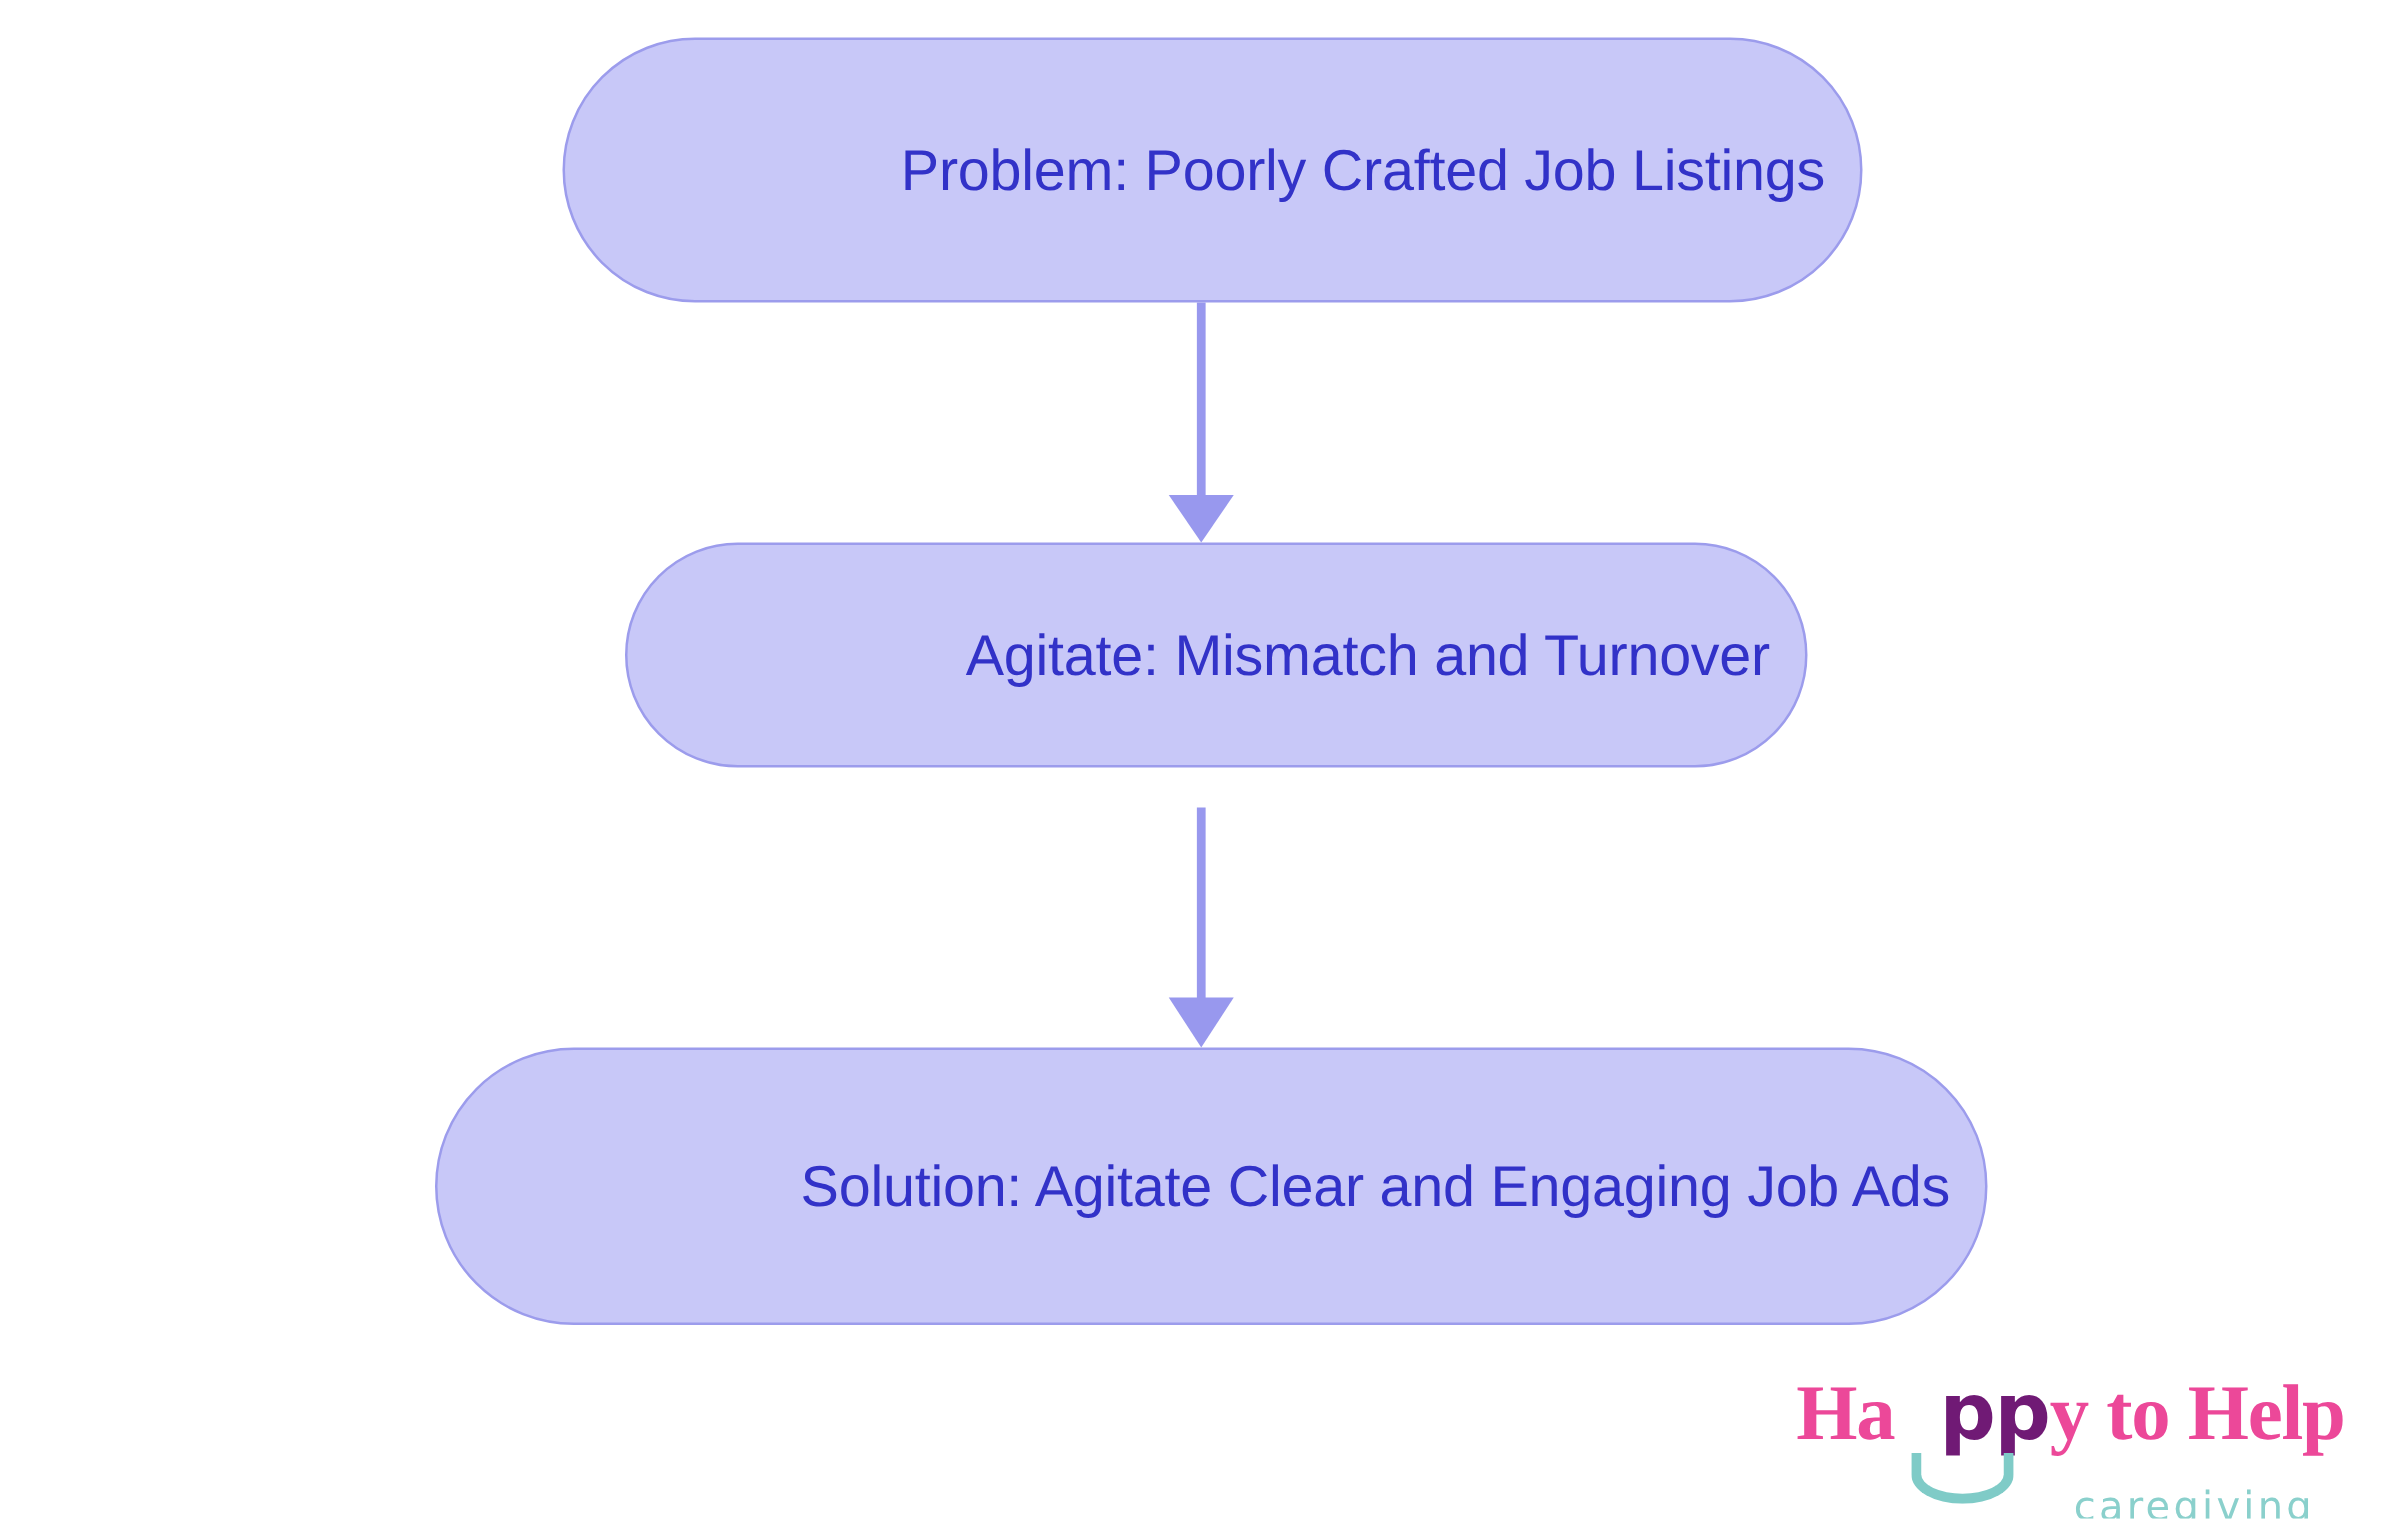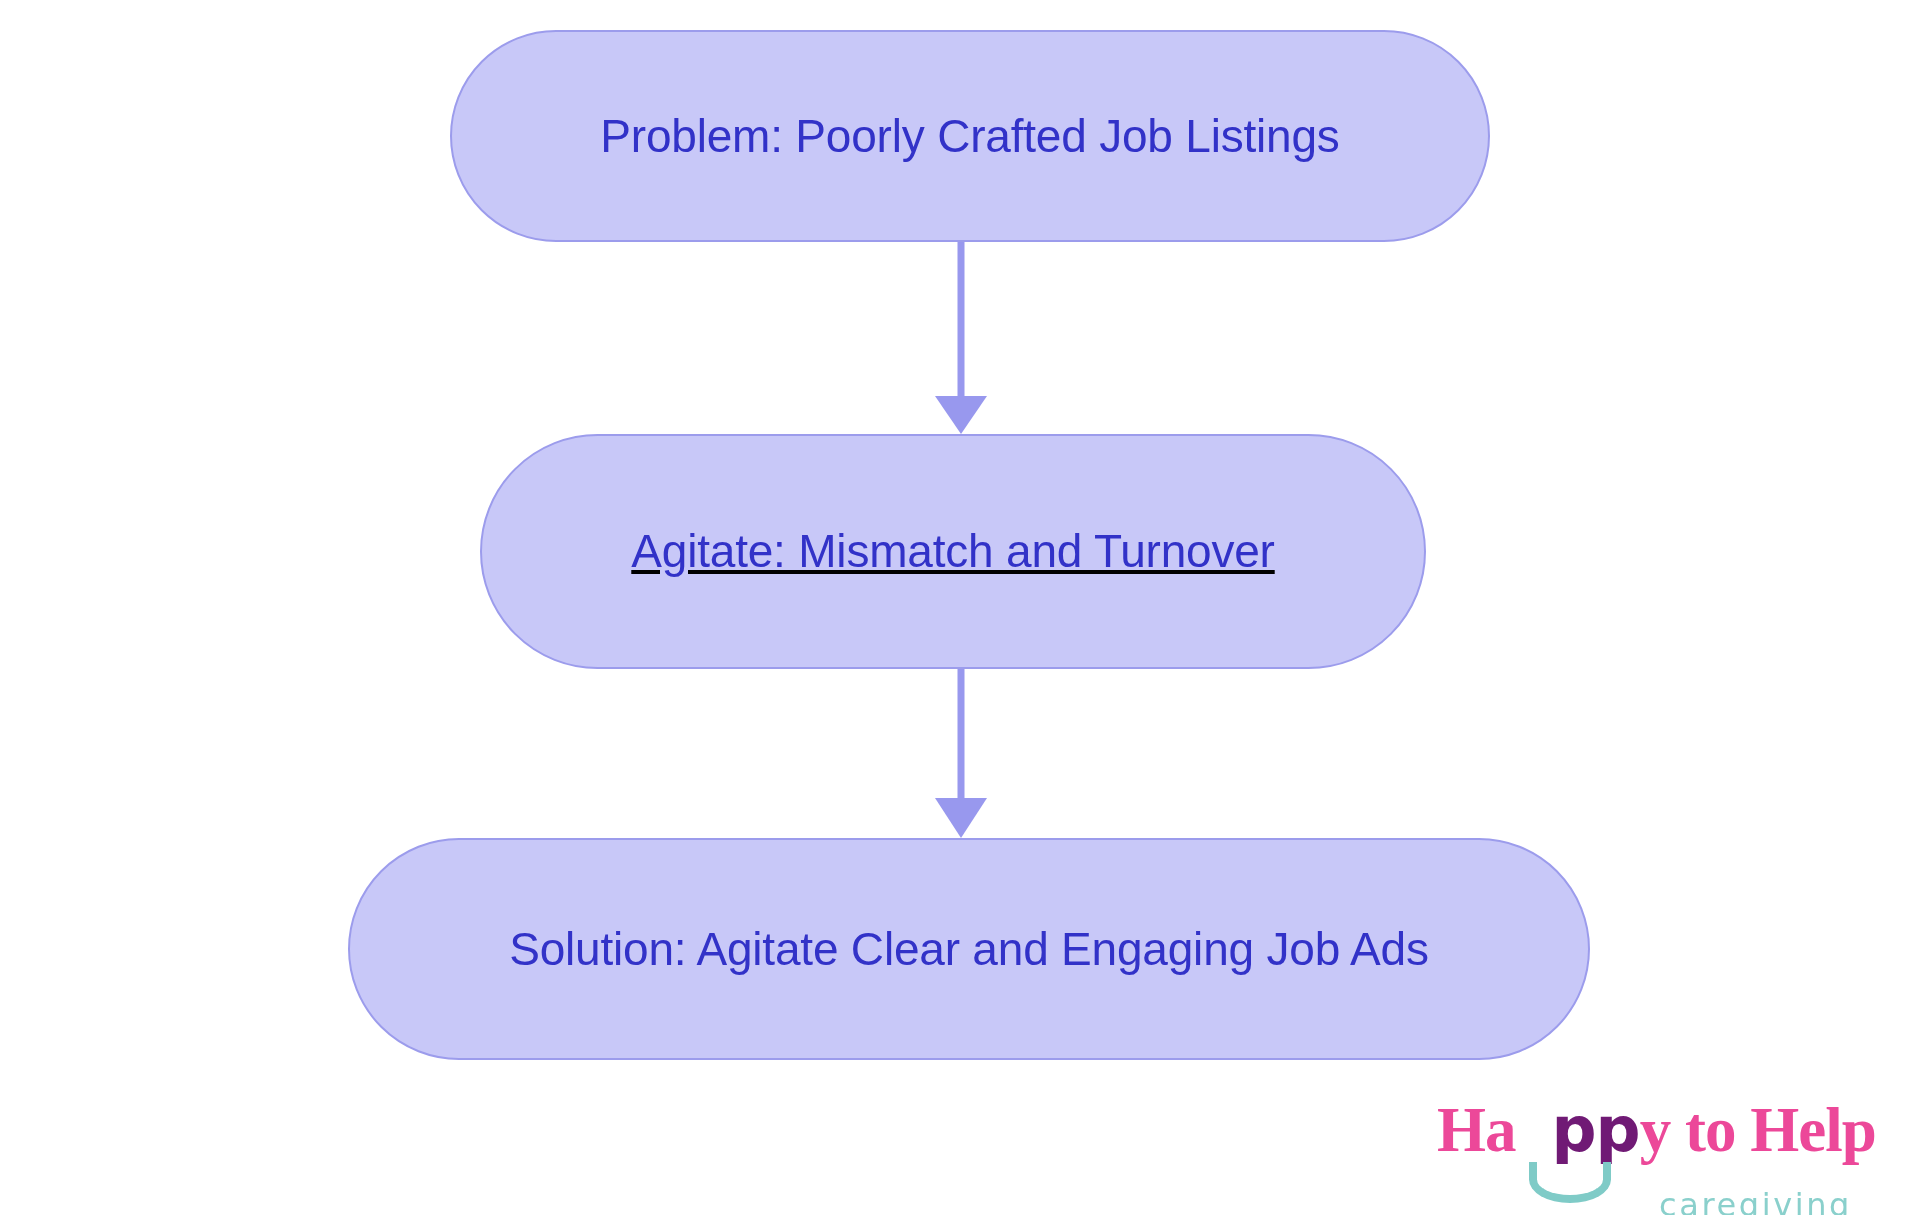--- a/index.html
+++ b/index.html
@@ -21,36 +21,36 @@
 
   
   .node {
     position: absolute;
     box-sizing: border-box;
     background: #c8c8f8;
     border: 2px solid #9c9cec;
     border-radius: 999px;
     display: flex;
     align-items: center;
-    justify-content: center;
+    justify-content: flex-end;
     text-align: center;
   }
   .node-label {
     color: #3232c8;
     font-family: "Liberation Sans", sans-serif;
     font-weight: 400;
     font-size: 46px;
     line-height: 1.15;
     letter-spacing: -0.2px;
     white-space: nowrap;
     padding: 0 28px;
   }
 
   #node-problem  { left: 450px; top:  30px; width: 1040px; height: 212px; }
-  #node-agitate  { left: 480px; top: 434px; width:  946px; height: 235px; text-decoration: underline; }
+  #node-agitate  { left: 500px; top: 434px; width:  946px; height: 180px; }
   #node-solution { left: 348px; top: 838px; width: 1242px; height: 222px; }
 
   
   .edge {
     position: absolute;
     left: 0;
     top: 0;
     width: 1920px;
     height: 1215px;
     pointer-events: none;

